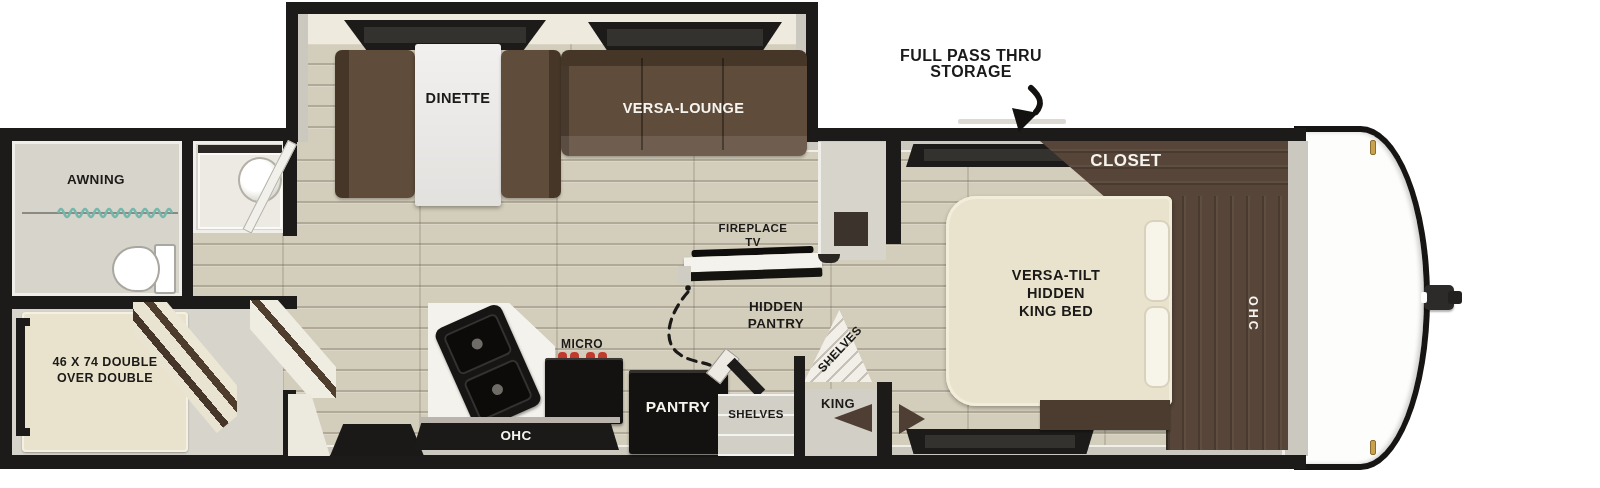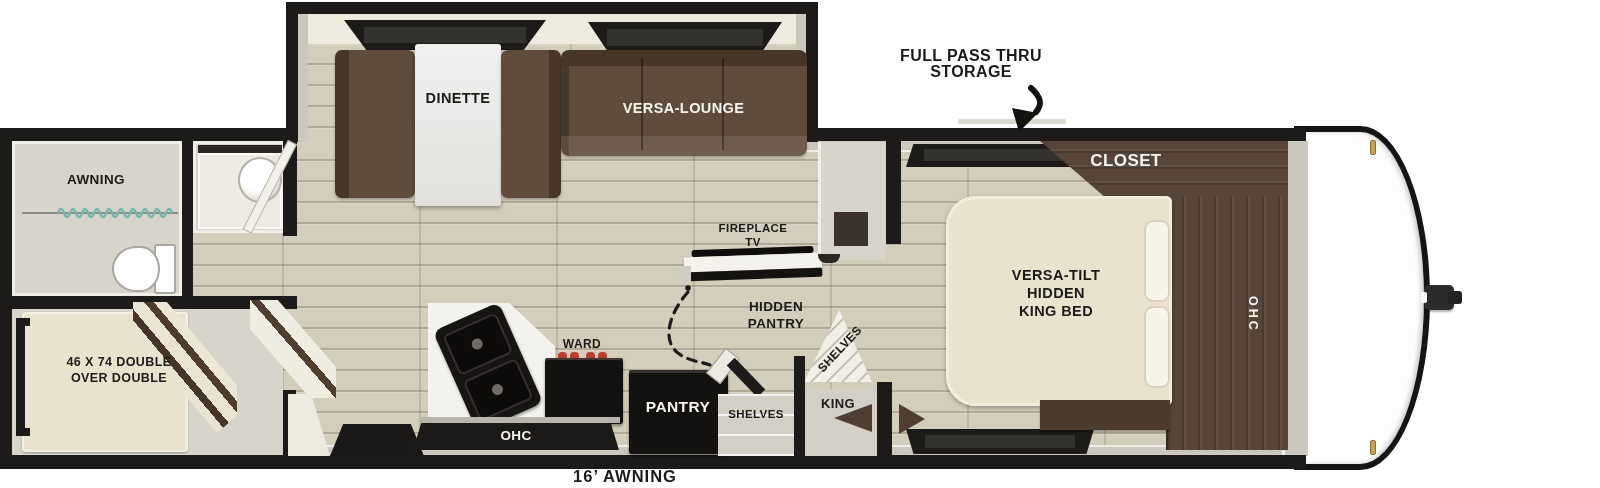--- a/index.html
+++ b/index.html
@@ -179,34 +179,33 @@
               clip-path:polygon(0 0,100% 0,100% 100%,28% 100%);box-shadow:inset 0 -3px 0 rgba(0,0,0,.25);"></div>
   <div class="a woodgrainV" style="left:1166px;top:196px;width:122px;height:254px;box-shadow:inset 4px 0 0 rgba(0,0,0,.25);"></div>
   <div class="a" style="left:946px;top:196px;width:226px;height:210px;background:var(--bed);
               border-radius:30px 6px 6px 30px;box-shadow:inset 0 0 0 3px #f2edd9, 0 2px 4px rgba(0,0,0,.3);"></div>
   <div class="a" style="left:1144px;top:220px;width:26px;height:82px;background:#f7f4ea;border:2px solid #d8d2bd;border-radius:9px;"></div>
   <div class="a" style="left:1144px;top:306px;width:26px;height:82px;background:#f7f4ea;border:2px solid #d8d2bd;border-radius:9px;"></div>
   <div class="a" style="left:1040px;top:400px;width:130px;height:30px;background:#4c3b2f;box-shadow:0 2px 2px rgba(0,0,0,.3);"></div>
 
   <div class="a lbl" style="left:871px;top:48px;width:200px;font-size:16px;line-height:16px;">FULL PASS THRU
 STORAGE</div>
-  <div class="a lbl" style="left:535px;top:466px;width:180px;font-size:16.5px;letter-spacing:1px;">16’ AWNING</div>
 
   <div class="a lbl" style="left:415px;top:90px;width:86px;font-size:14.5px;">DINETTE</div>
   <div class="a lbl light" style="left:576px;top:100px;width:215px;font-size:14.5px;">VERSA-LOUNGE</div>
   <div class="a lbl" style="left:712px;top:221px;width:82px;font-size:11.5px;line-height:14px;">FIREPLACE
 TV</div>
   <div class="a lbl" style="left:726px;top:299px;width:100px;font-size:13.5px;line-height:16.5px;">HIDDEN
 PANTRY</div>
 
   <div class="a lbl" style="left:40px;top:172px;width:112px;font-size:13.5px;">AWNING</div>
-  <div class="a lbl" style="left:44px;top:355px;width:150px;font-size:12.5px;line-height:15.5px;">46 X 74 DOUBLE
+  <div class="a lbl" style="left:30px;top:355px;width:150px;font-size:12.5px;line-height:15.5px;">46 X 74 DOUBLE
 OVER DOUBLE</div>
 
-  <div class="a lbl" style="left:550px;top:337px;width:64px;font-size:12px;">WARD</div>
+  <div class="a lbl" style="left:550px;top:337px;width:64px;font-size:12px;">MICRO</div>
   <div class="a lbl light" style="left:631px;top:398px;width:94px;font-size:15.5px;">PANTRY</div>
   <div class="a lbl light" style="left:466px;top:428px;width:100px;font-size:13.5px;">OHC</div>
   <div class="a lbl" style="left:718px;top:407px;width:76px;font-size:11.5px;">SHELVES</div>
 
   <div class="a lbl" style="left:800px;top:342px;width:80px;font-size:12px;transform:rotate(-47deg);">SHELVES</div>
   <div class="a lbl" style="left:806px;top:396px;width:64px;font-size:13px;">KING</div>
   <div class="a lbl light" style="left:1070px;top:151px;width:112px;font-size:17px;">CLOSET</div>
   <div class="a lbl light vlbl" style="left:1238px;top:282px;width:22px;height:64px;font-size:12.5px;">OHC</div>
   <div class="a lbl" style="left:960px;top:266px;width:192px;font-size:14.5px;line-height:18px;">VERSA-TILT
 HIDDEN

